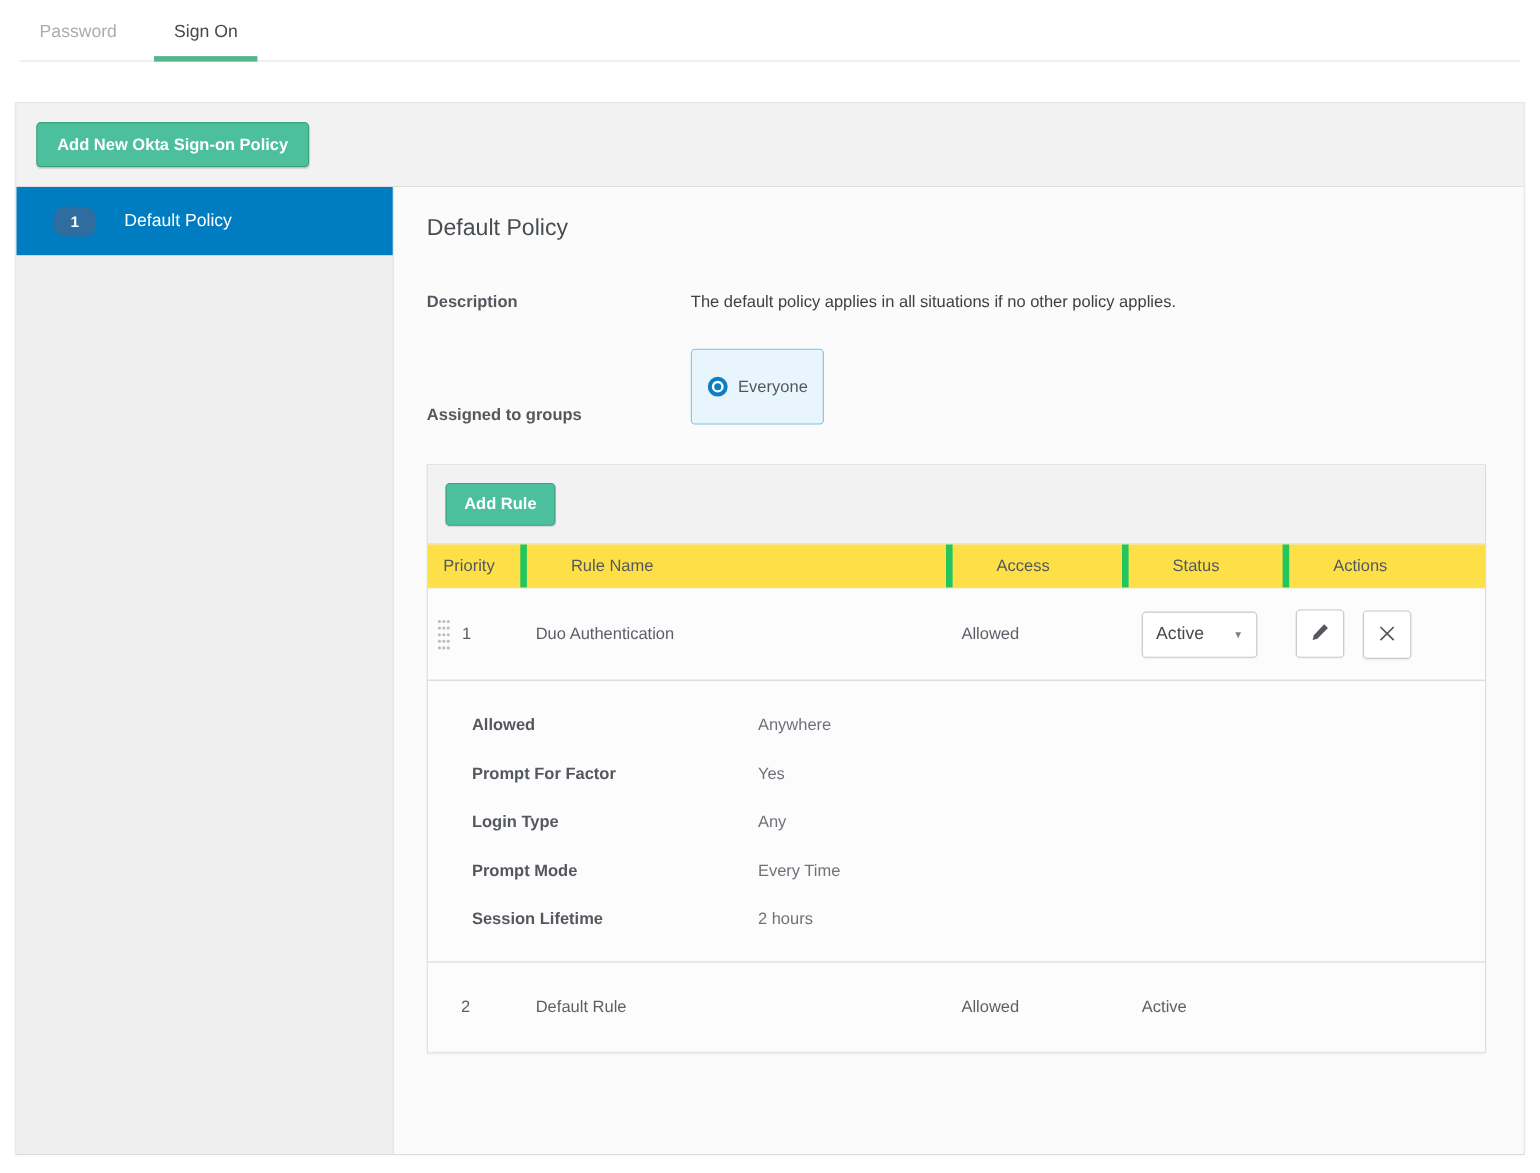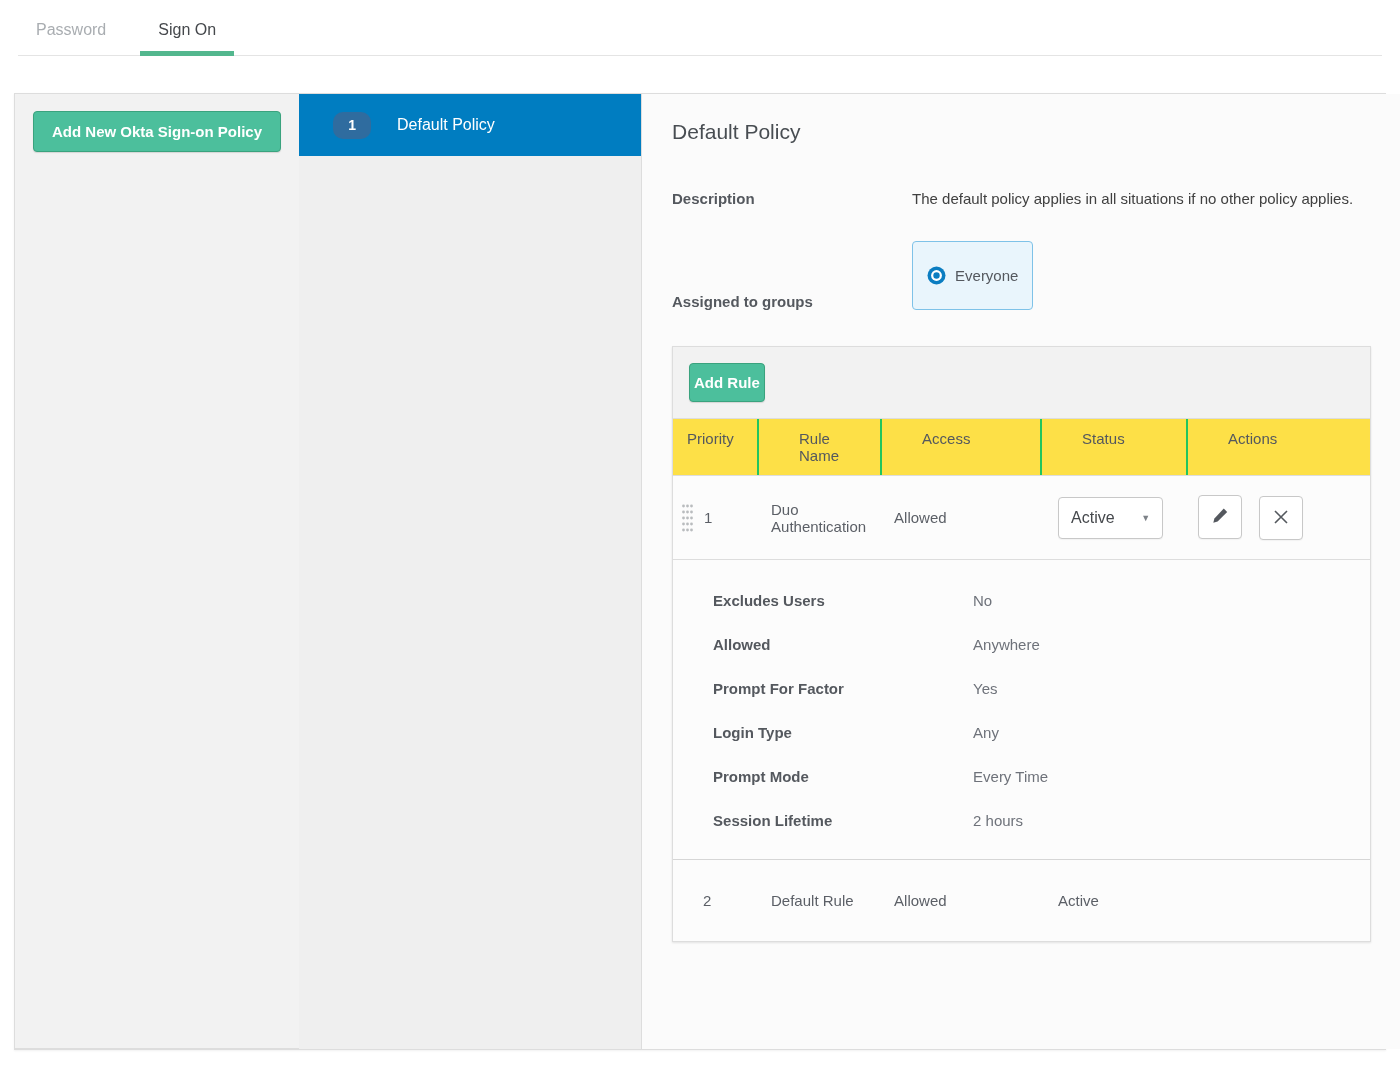--- a/index.html
+++ b/index.html
@@ -12,29 +12,29 @@
   .tab { padding: 16px 18px; font-size: 16px; cursor: pointer; position: relative; }
   .tab.inactive { color: #a9adb1; }
   .tab.active { color: #45484c; font-weight: 400; }
   .tab.active::after { content: ""; position: absolute; left: 0; right: 0; bottom: -1px;
                        height: 5px; background: #53b78e; }
   .tab + .tab { margin-left: 16px; }
 
   
   .container { margin: 37px 14px 0 14px; border: 1px solid #ddd; background: #fbfbfb;
                height: 957px; box-shadow: 0 1px 2px rgba(0,0,0,0.06); display: flex;
-               flex-direction: row; }
+               flex-direction: column; }
   .toolbar { background: #f2f2f2; border-bottom: 1px solid #ddd; padding: 17px 18px;
              flex: 0 0 auto; }
 
   .btn-green { display: inline-block; background: #4cbf9c; border: 1px solid #3aa37e;
                color: #fff; font-weight: bold; font-family: inherit; border-radius: 4px;
                cursor: pointer; box-shadow: 0 1px 1px rgba(0,0,0,0.12); }
   .btn-green.lg { font-size: 15px; padding: 11px 18px; }
-  .btn-green.md { font-size: 15px; padding: 10px 4px; }
+  .btn-green.md { font-size: 15px; padding: 10px 16px; }
 
   .panel-body { display: flex; flex: 1 1 auto; min-height: 0; }
 
   
   .sidebar { width: 343px; background: #efefef; border-right: 1px solid #ddd; flex: 0 0 auto; }
   .policy-item { height: 62px; display: flex; align-items: center; padding: 0 20px 0 34px;
                  cursor: pointer; }
   .policy-item.selected { background: #007dc1; color: #fff; }
   .policy-badge { display: inline-flex; align-items: center; justify-content: center;
                   min-width: 38px; height: 27px; background: #2f6c9f; border-radius: 10px;
@@ -55,21 +55,21 @@
           font-size: 15px; color: #54585e; cursor: default; }
   .chip svg { display: block; }
 
   
   .rules-box { margin-top: 36px; border: 1px solid #ddd; background: #fcfcfc;
                box-shadow: 0 1px 2px rgba(0,0,0,0.10); }
   .rules-toolbar { background: #f2f2f2; border-bottom: 1px solid #ddd; padding: 16px; }
 
   .thead { display: flex; background: #fde047; border-bottom: 1px solid #ddd; }
   .thead .col { padding: 11px 14px; font-size: 15px; color: #54585e; }
-  .thead .col + .col { border-left: 2px solid #22c55e; padding-left: 40px; }
+  .thead .col + .col { border-left: 6px solid #22c55e; padding-left: 40px; }
 
   .col-priority { width: 84px; flex: 0 0 auto; }
   .col-name     { flex: 1 1 auto; }
   .col-access   { width: 160px; flex: 0 0 auto; }
   .col-status   { width: 146px; flex: 0 0 auto; }
   .col-actions  { width: 184px; flex: 0 0 auto; }
 
   .trow { display: flex; align-items: center; background: #fcfcfc; }
   .trow .col { font-size: 15px; color: #5b5f66; padding: 0 14px; }
   .trow.row1 { height: 84px; border-bottom: 1px solid #d6d6d6; }
@@ -208,24 +208,20 @@
                 <svg width="18" height="18" viewBox="0 0 18 18">
                   <path stroke="#54585e" stroke-width="1.6" fill="none" d="M3 3 L15 15 M15 3 L3 15"></path>
                 </svg>
               </span>
             </button>
           </div>
         </div>
 
         <div class="details">
           <div class="detail-row">
-            <div class="detail-label">Excludes Users</div>
-            <div class="detail-value">No</div>
-          </div>
-          <div class="detail-row">
             <div class="detail-label">Allowed</div>
             <div class="detail-value">Anywhere</div>
           </div>
           <div class="detail-row">
             <div class="detail-label">Prompt For Factor</div>
             <div class="detail-value">Yes</div>
           </div>
           <div class="detail-row">
             <div class="detail-label">Login Type</div>
             <div class="detail-value">Any</div>

